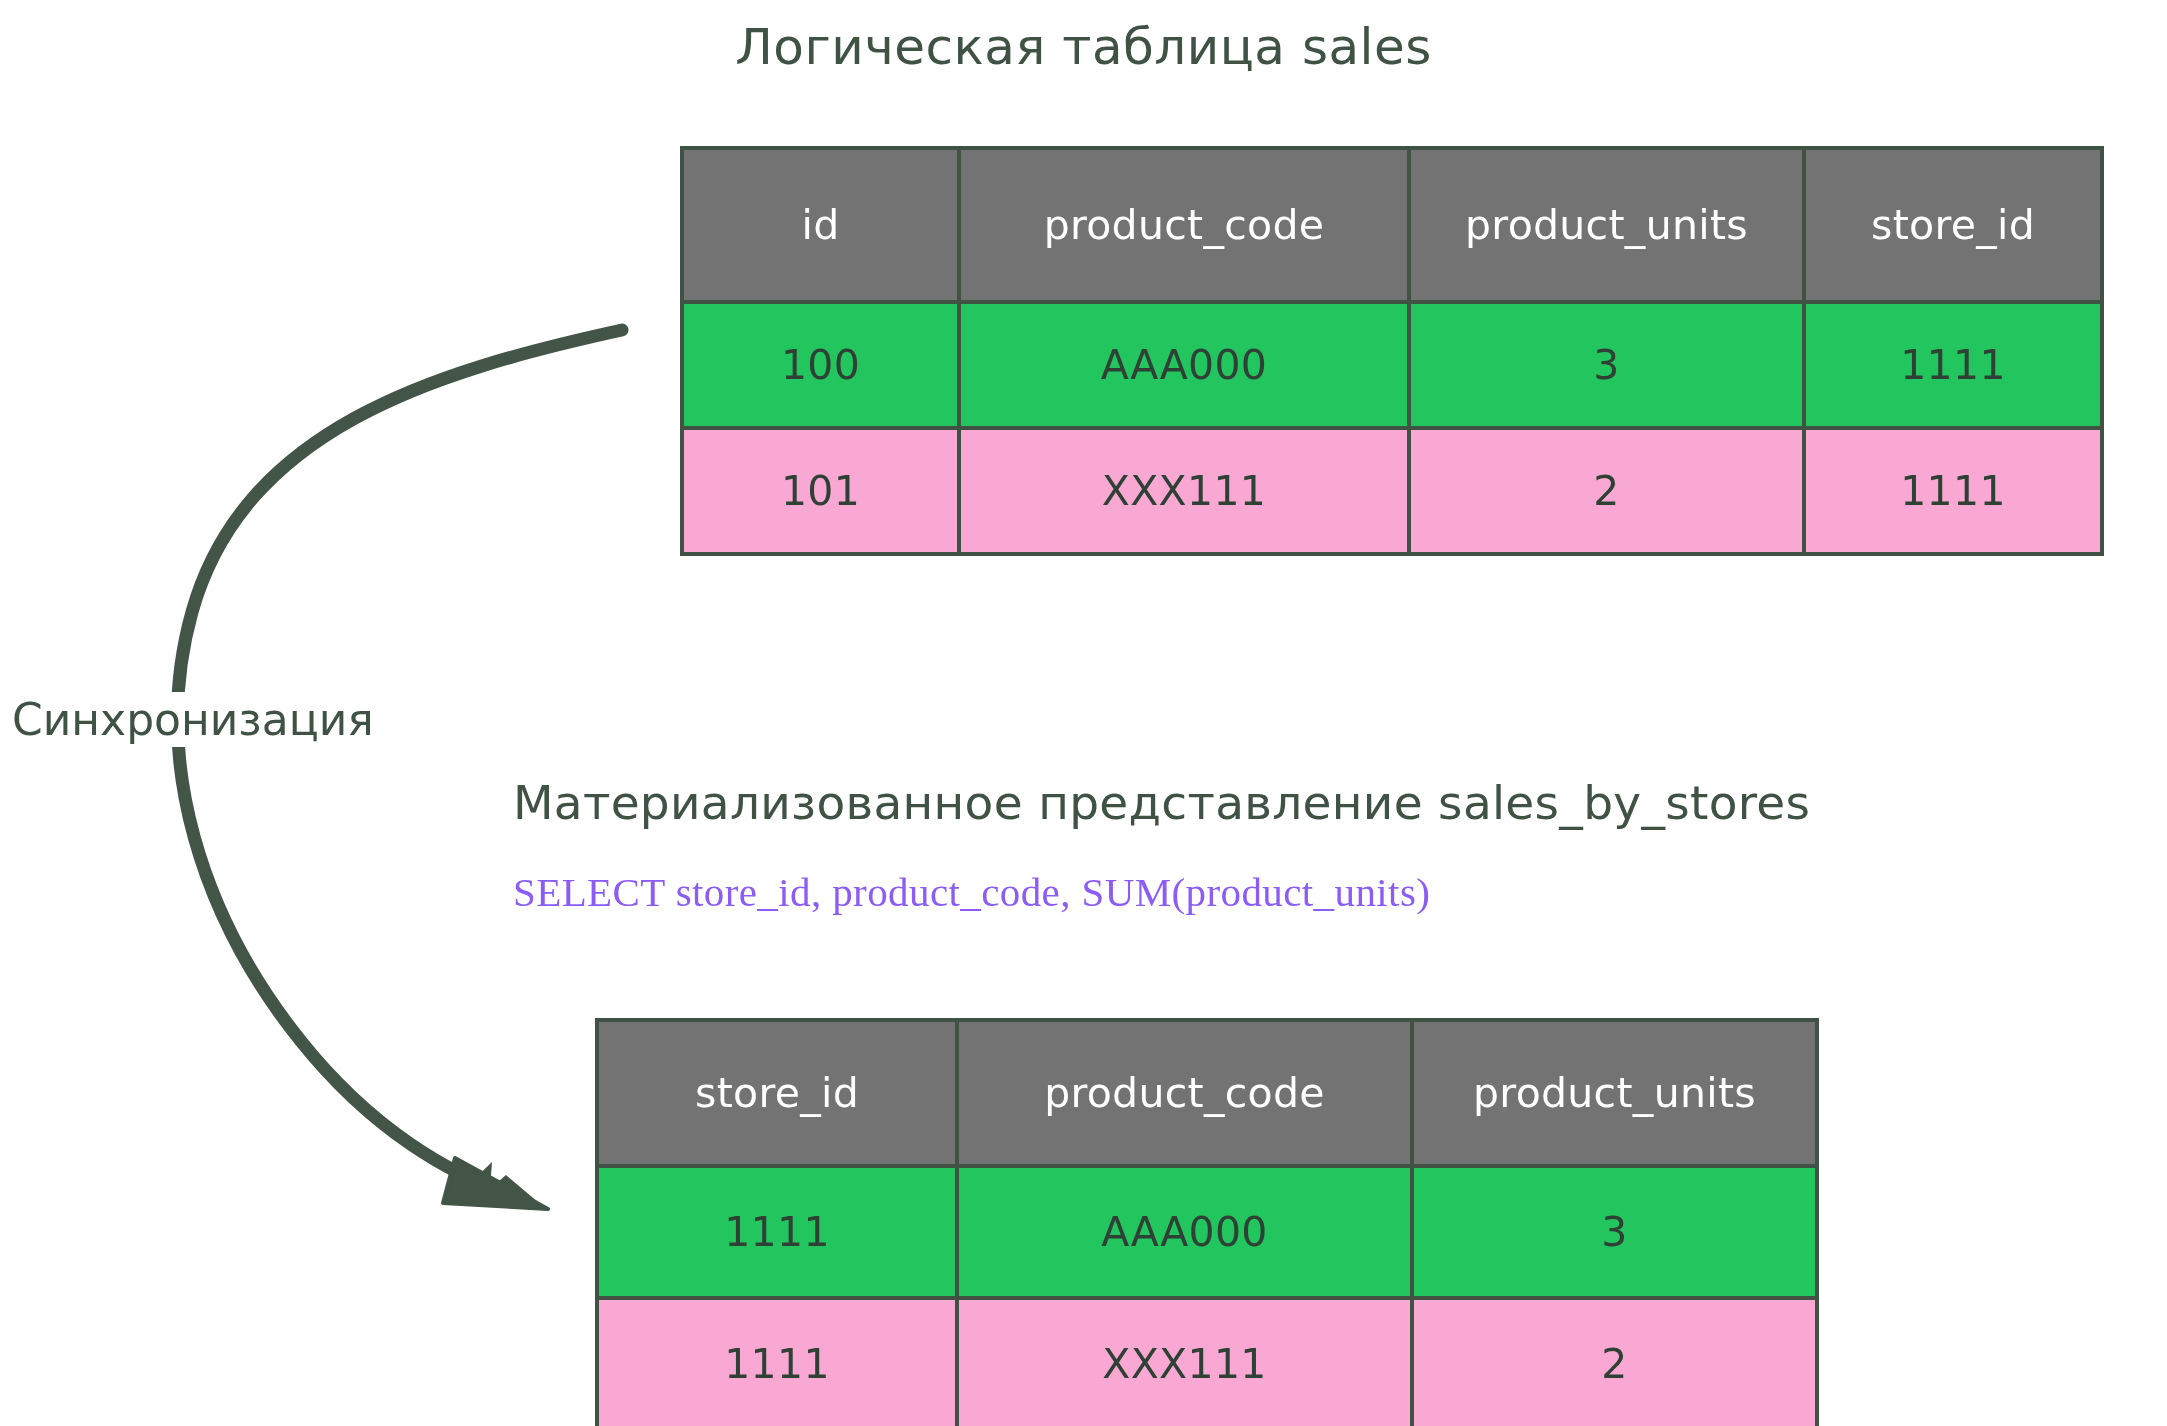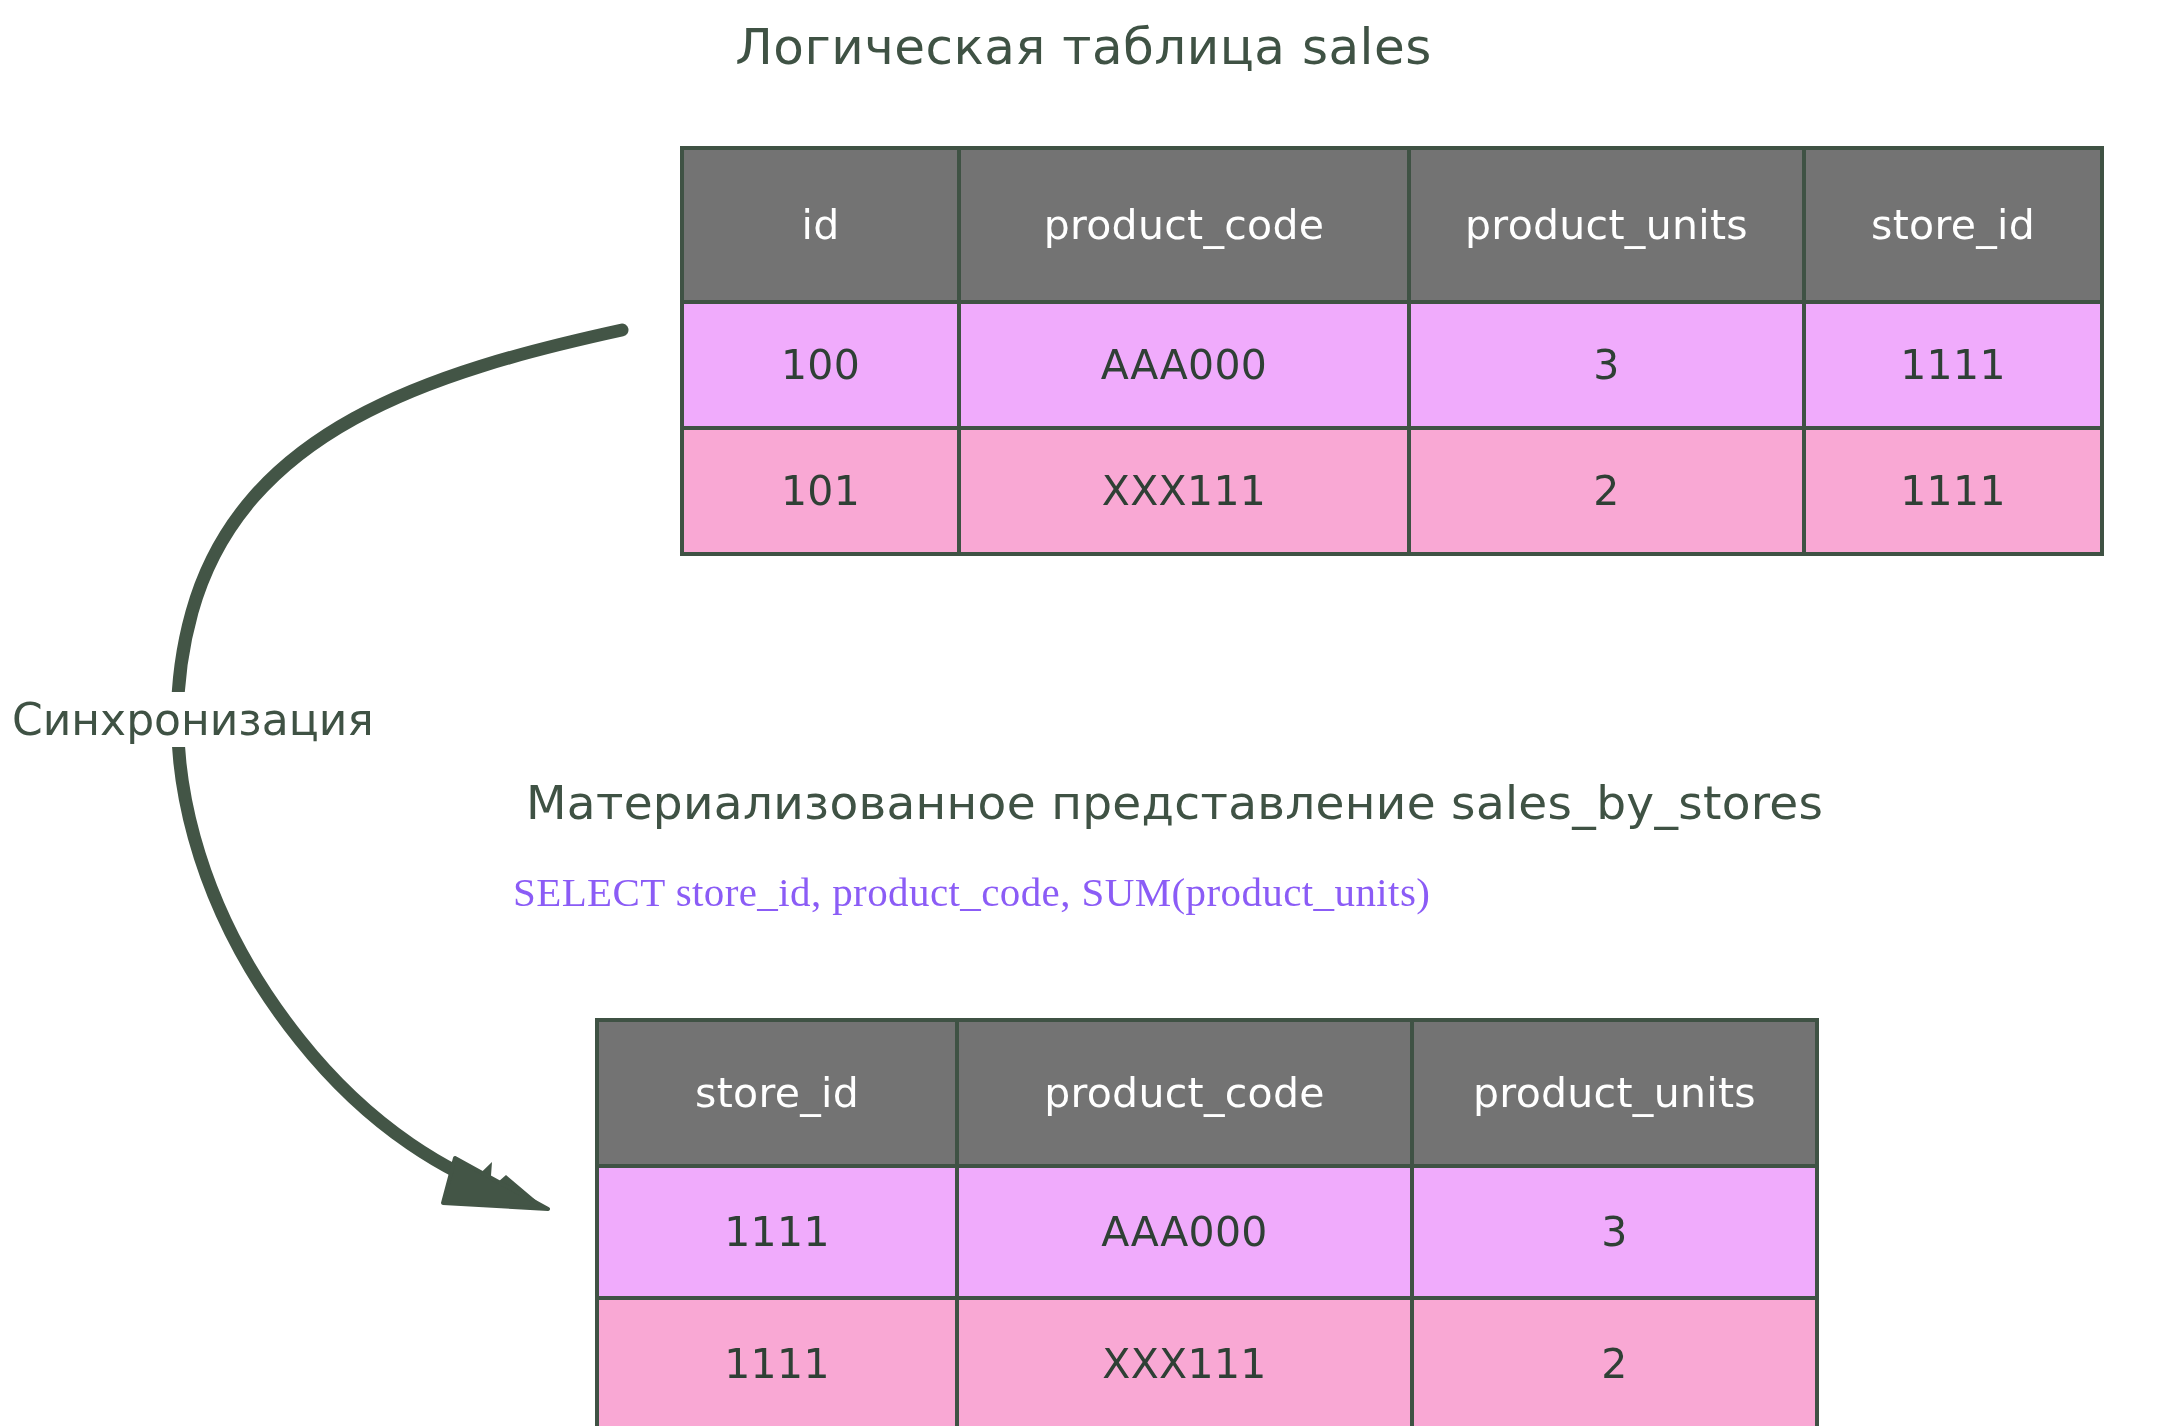--- a/index.html
+++ b/index.html
@@ -67,21 +67,20 @@
 
   #title-matview {
     position: absolute;
     left: 513px;
     top: 775px;
     font-size: 47px;
     color: #3F5244;
     white-space: nowrap;
     letter-spacing: 0.3px;
     z-index: 3;
-    margin-left: 13px;
   }
 
   
   #sql-block {
     position: absolute;
     left: 513px;
     top: 862px;
     z-index: 3;
   }
   #sql-block .sql-line {
@@ -115,21 +114,21 @@
     color: #ffffff;
     font-size: 41px;
     letter-spacing: 0.3px;
   }
   .data-table tbody td {
     color: #2F4035;
     font-size: 41px;
     letter-spacing: 0.3px;
   }
   .data-table tbody tr.row-odd td {
-    background: #f0abfc;
+    background: #22c55e;
   }
   .data-table tbody tr.row-even td {
     background: #f9a8d4;
   }
 
   
   #table-sales {
     left: 680px;
     top: 146px;
     width: 1420px;

